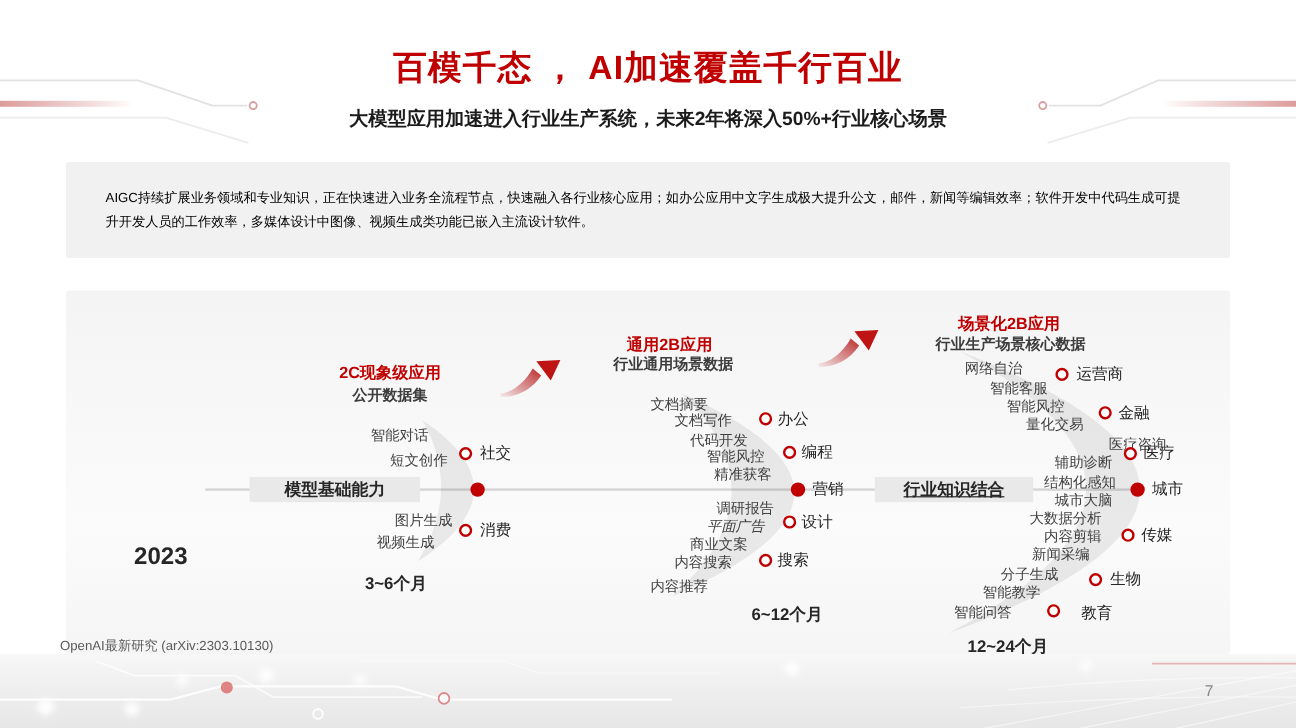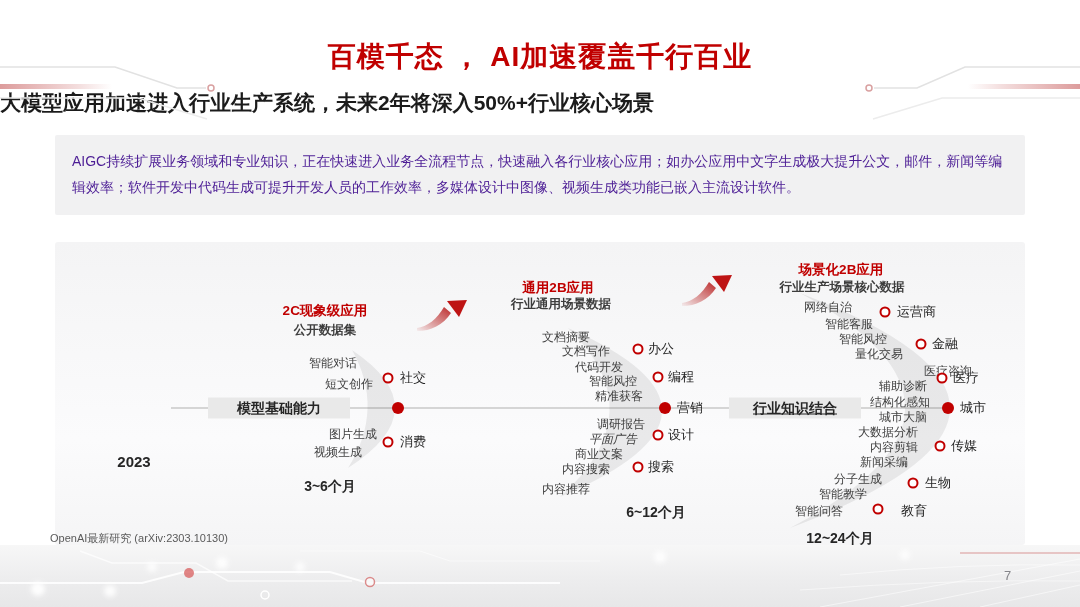--- a/index.html
+++ b/index.html
@@ -5,40 +5,40 @@
   html,body{margin:0;padding:0;background:#dddddd;}
   .slide{
     position:relative;width:1080px;height:607px;background:#ffffff;overflow:hidden;
     font-family:"Liberation Sans","DejaVu Sans",sans-serif;margin:0 auto;
   }
   svg{display:block;}
   .overlay{position:absolute;left:0;top:0;pointer-events:none;}
 
   .title{position:absolute;top:38px;left:0;width:100%;text-align:center;margin:0;
     font-size:28px;font-weight:bold;color:#C00000;letter-spacing:1px;}
-  .subtitle{position:absolute;top:89px;left:0;width:100%;
-    font-size:21px;font-weight:bold;color:#1b1b1b;}
+  .subtitle{position:absolute;top:89px;left:0;width:100%;text-align:center;
+    font-size:16px;font-weight:bold;color:#1b1b1b;}
 
   .body-box{position:absolute;left:55px;top:135px;width:970px;height:80px;
     background:#F1F1F2;border-radius:2px;box-sizing:border-box;padding:10px 16px;
     display:flex;align-items:center;}
-  .body-box p{margin:1px;font-size:14px;line-height:1.85;color:#4c1d95;}
+  .body-box p{margin:17px;font-size:11px;line-height:1.85;color:#000000;}
 
   .card{position:absolute;left:55px;top:242px;width:970px;height:303px;border-radius:3px;
     background:linear-gradient(180deg,#F4F4F5 0%,#FBFBFC 65%,#F5F5F6 100%);}
 
   .axis-line{position:absolute;left:171px;top:407px;width:777px;height:2px;background:#D5D5D5;}
 
   .origin-circle{position:absolute;left:96px;top:370px;width:76px;height:76px;border-radius:50%;
     background:#ffffff;border:1px solid #EBC3C3;
     box-shadow:-8px 10px 14px rgba(0,0,0,.05), inset -5px -7px 12px rgba(0,0,0,.04);
     display:flex;flex-direction:column;align-items:center;justify-content:center;
     font-weight:bold;font-size:16px;color:#1a1a1a;line-height:1.3;}
   .origin-year{position:absolute;left:96px;top:453px;width:76px;text-align:center;
-    font-weight:bold;font-size:15px;color:#262626;}
+    font-weight:bold;font-size:20px;color:#262626;}
 
   .stage-bar{position:absolute;height:21px;background:#E9E9E9;transform:translateY(-50%);
     display:flex;align-items:center;justify-content:center;
     font-weight:bold;font-size:14px;color:#262626;white-space:nowrap;}
   .stage-header{position:absolute;transform:translate(-50%,-50%);white-space:nowrap;
     font-size:13.5px;font-weight:bold;color:#C00000;}
   .stage-sub{position:absolute;transform:translate(-50%,-50%);white-space:nowrap;
     font-size:12.5px;font-weight:600;color:#3d3d3d;}
   .period{position:absolute;transform:translate(-50%,-50%);white-space:nowrap;
     font-size:14px;font-weight:bold;color:#262626;}

